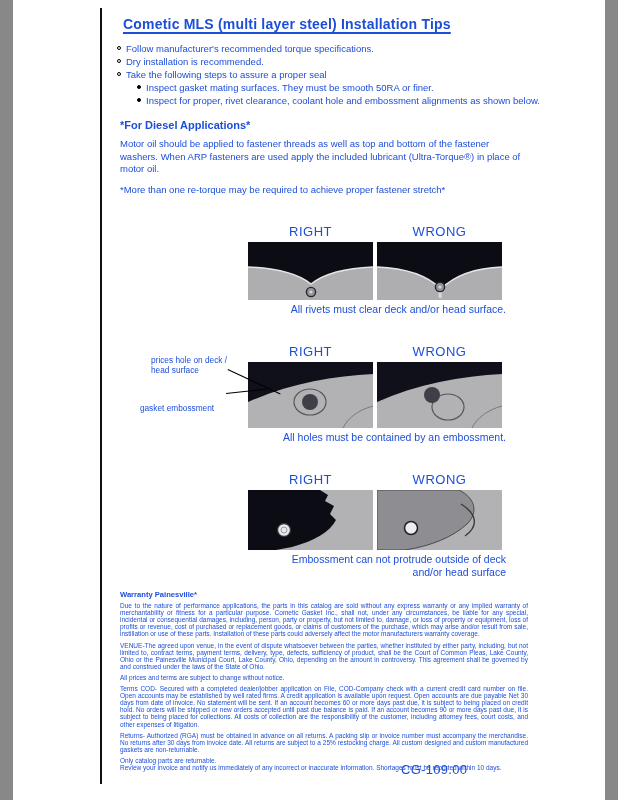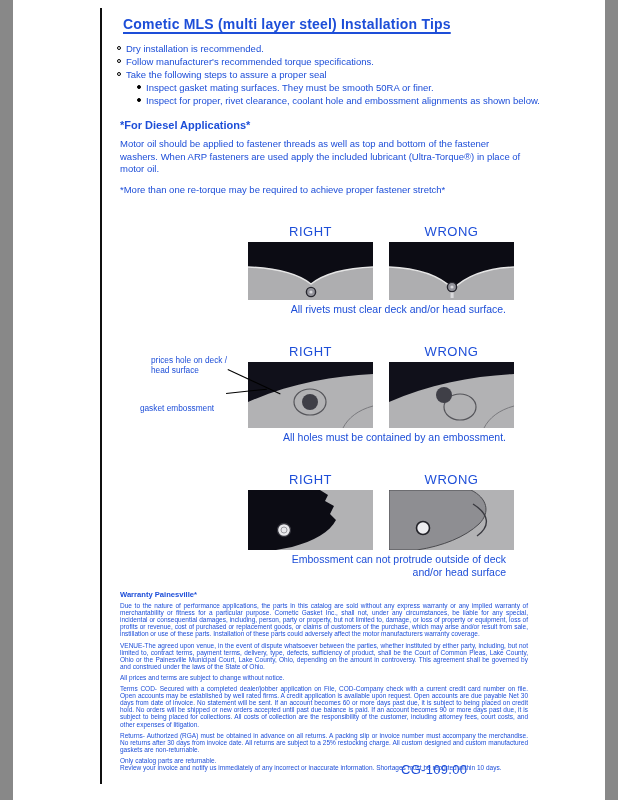--- a/index.html
+++ b/index.html
@@ -23,21 +23,21 @@
   .bullet.sub { margin-left:24px; }
   .bullet.sub .marker { background:#000; }
   .bullet.sub .btext { white-space:nowrap; }
 
   .section-head { font-size:11px; font-weight:bold; margin:12px 0 0 7px; }
   .para { font-size:9.5px; line-height:12.5px; margin:7px 0 0 7px; width:403px; }
   .note { margin-top:8px; }
 
   .diagrams { margin:10px 0 0 135px; width:258px; }
   .d-row { position:relative; margin-bottom:10px; }
-  .diag-grid { display:flex; gap:16px;margin-top:28px; }
+  .diag-grid { display:flex; gap:4px;margin-top:28px; }
   .diag-col { width:125px; }
   .diag-head { font-size:13px; line-height:16px; text-align:center; margin-bottom:2px; letter-spacing:.5px; }
   .diag-col svg { display:block; }
   .diag-caption { font-size:10.5px; line-height:13px; margin-top:3px;text-align:right; }
   .diag-caption.pre { white-space:pre-line; }
 
   .side-label { position:absolute; font-size:8.3px; line-height:10px; }
   .side-label.l1 { left:-97px; top:11px; width:82px; }
   .side-label.l2 { left:-118px; top:59px; width:94px; text-align:center; }
   .lead { position:absolute; height:0; border-top:1px solid #000; transform-origin:0 0; }
@@ -55,25 +55,25 @@
 <body>
 
 <div class="page">
   <div class="vrule"></div>
 
   <div class="content">
     <h1 class="title">Cometic MLS (multi layer steel) Installation Tips</h1>
 
     <div class="bullet">
       <span class="marker"></span>
-      <span class="btext">Dry installation is recommended.</span>
+      <span class="btext">Follow manufacturer's recommended torque specifications.</span>
     </div>
     <div class="bullet">
       <span class="marker"></span>
-      <span class="btext">Follow manufacturer's recommended torque specifications.</span>
+      <span class="btext">Dry installation is recommended.</span>
     </div>
     <div class="bullet">
       <span class="marker"></span>
       <span class="btext">Take the following steps to assure a proper seal</span>
     </div>
     <div class="bullet sub">
       <span class="marker"></span>
       <span class="btext">Inspect gasket mating surfaces.  They must be smooth 50RA or finer.</span>
     </div>
     <div class="bullet sub">

